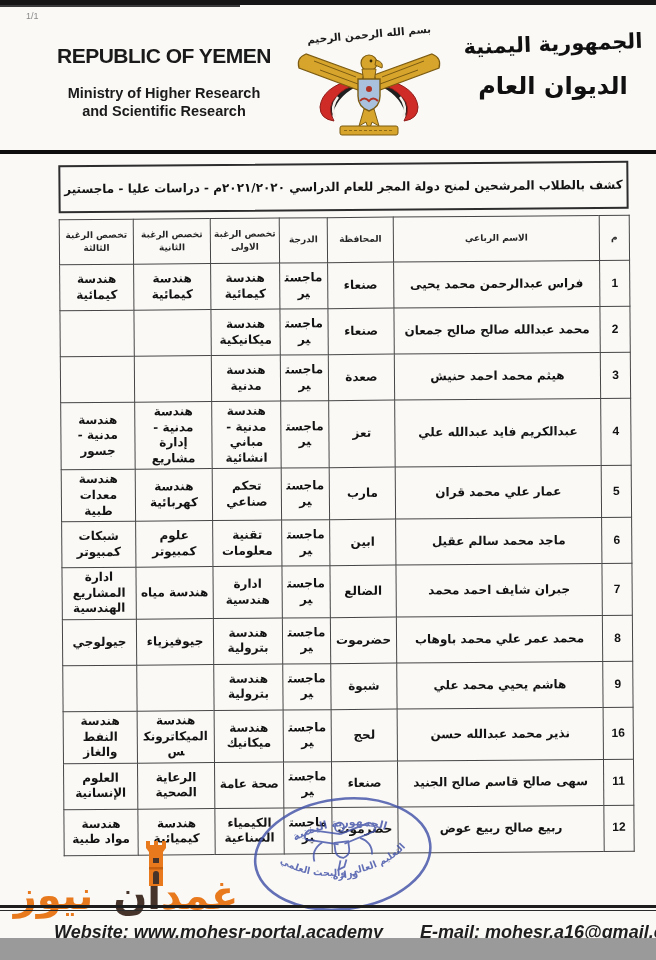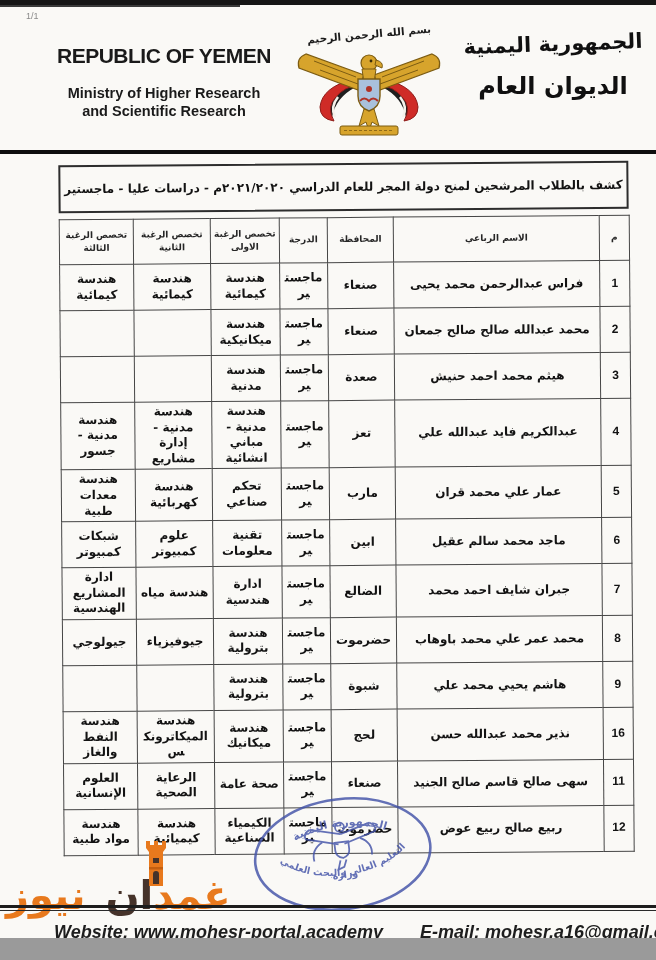--- a/index.html
+++ b/index.html
@@ -41,21 +41,21 @@
   .roster td{font-size:12px;font-weight:bold;line-height:1.3;height:41px;}
   .roster td.cell-no{font-size:12px;font-family:"Liberation Sans",sans-serif;}
   col.w-no{width:30px}col.w-name{width:206px}col.w-gov{width:66px}col.w-deg{width:48px}
   col.w-c1{width:69px}col.w-c2{width:77px}col.w-c3{width:74px}
 
   
   .stamp{position:absolute;left:250px;top:794px;transform:rotate(-7deg);opacity:.82;}
 
   
   .wm{position:absolute;left:6px;top:846px;width:240px;z-index:3;}
-  .wm-ar{direction:rtl;text-align:left;font-weight:bold;font-size:40px;line-height:1.15;position:relative;padding-top:26px;}
+  .wm-ar{direction:rtl;text-align:center;font-weight:bold;font-size:40px;line-height:1.15;position:relative;padding-top:26px;}
   .wm-ghamd{color:#e8791d;}
   .wm-an{color:#46332a;}
   .wm-news-ar{color:#e8791d;margin-right:6px;}
   .wm-tower{position:absolute;top:-8px;right:78px;}
   .wm-latin{
     font-family:"Liberation Sans",sans-serif;font-weight:bold;font-size:19px;color:#9c2c15;
     letter-spacing:3px;margin-top:9px;
     text-shadow:1px 0 0 #fff,-1px 0 0 #fff,0 1px 0 #fff,0 -1px 0 #fff,1px 1px 0 #fff,-1px -1px 0 #fff;
     position:relative;z-index:5;
   }

